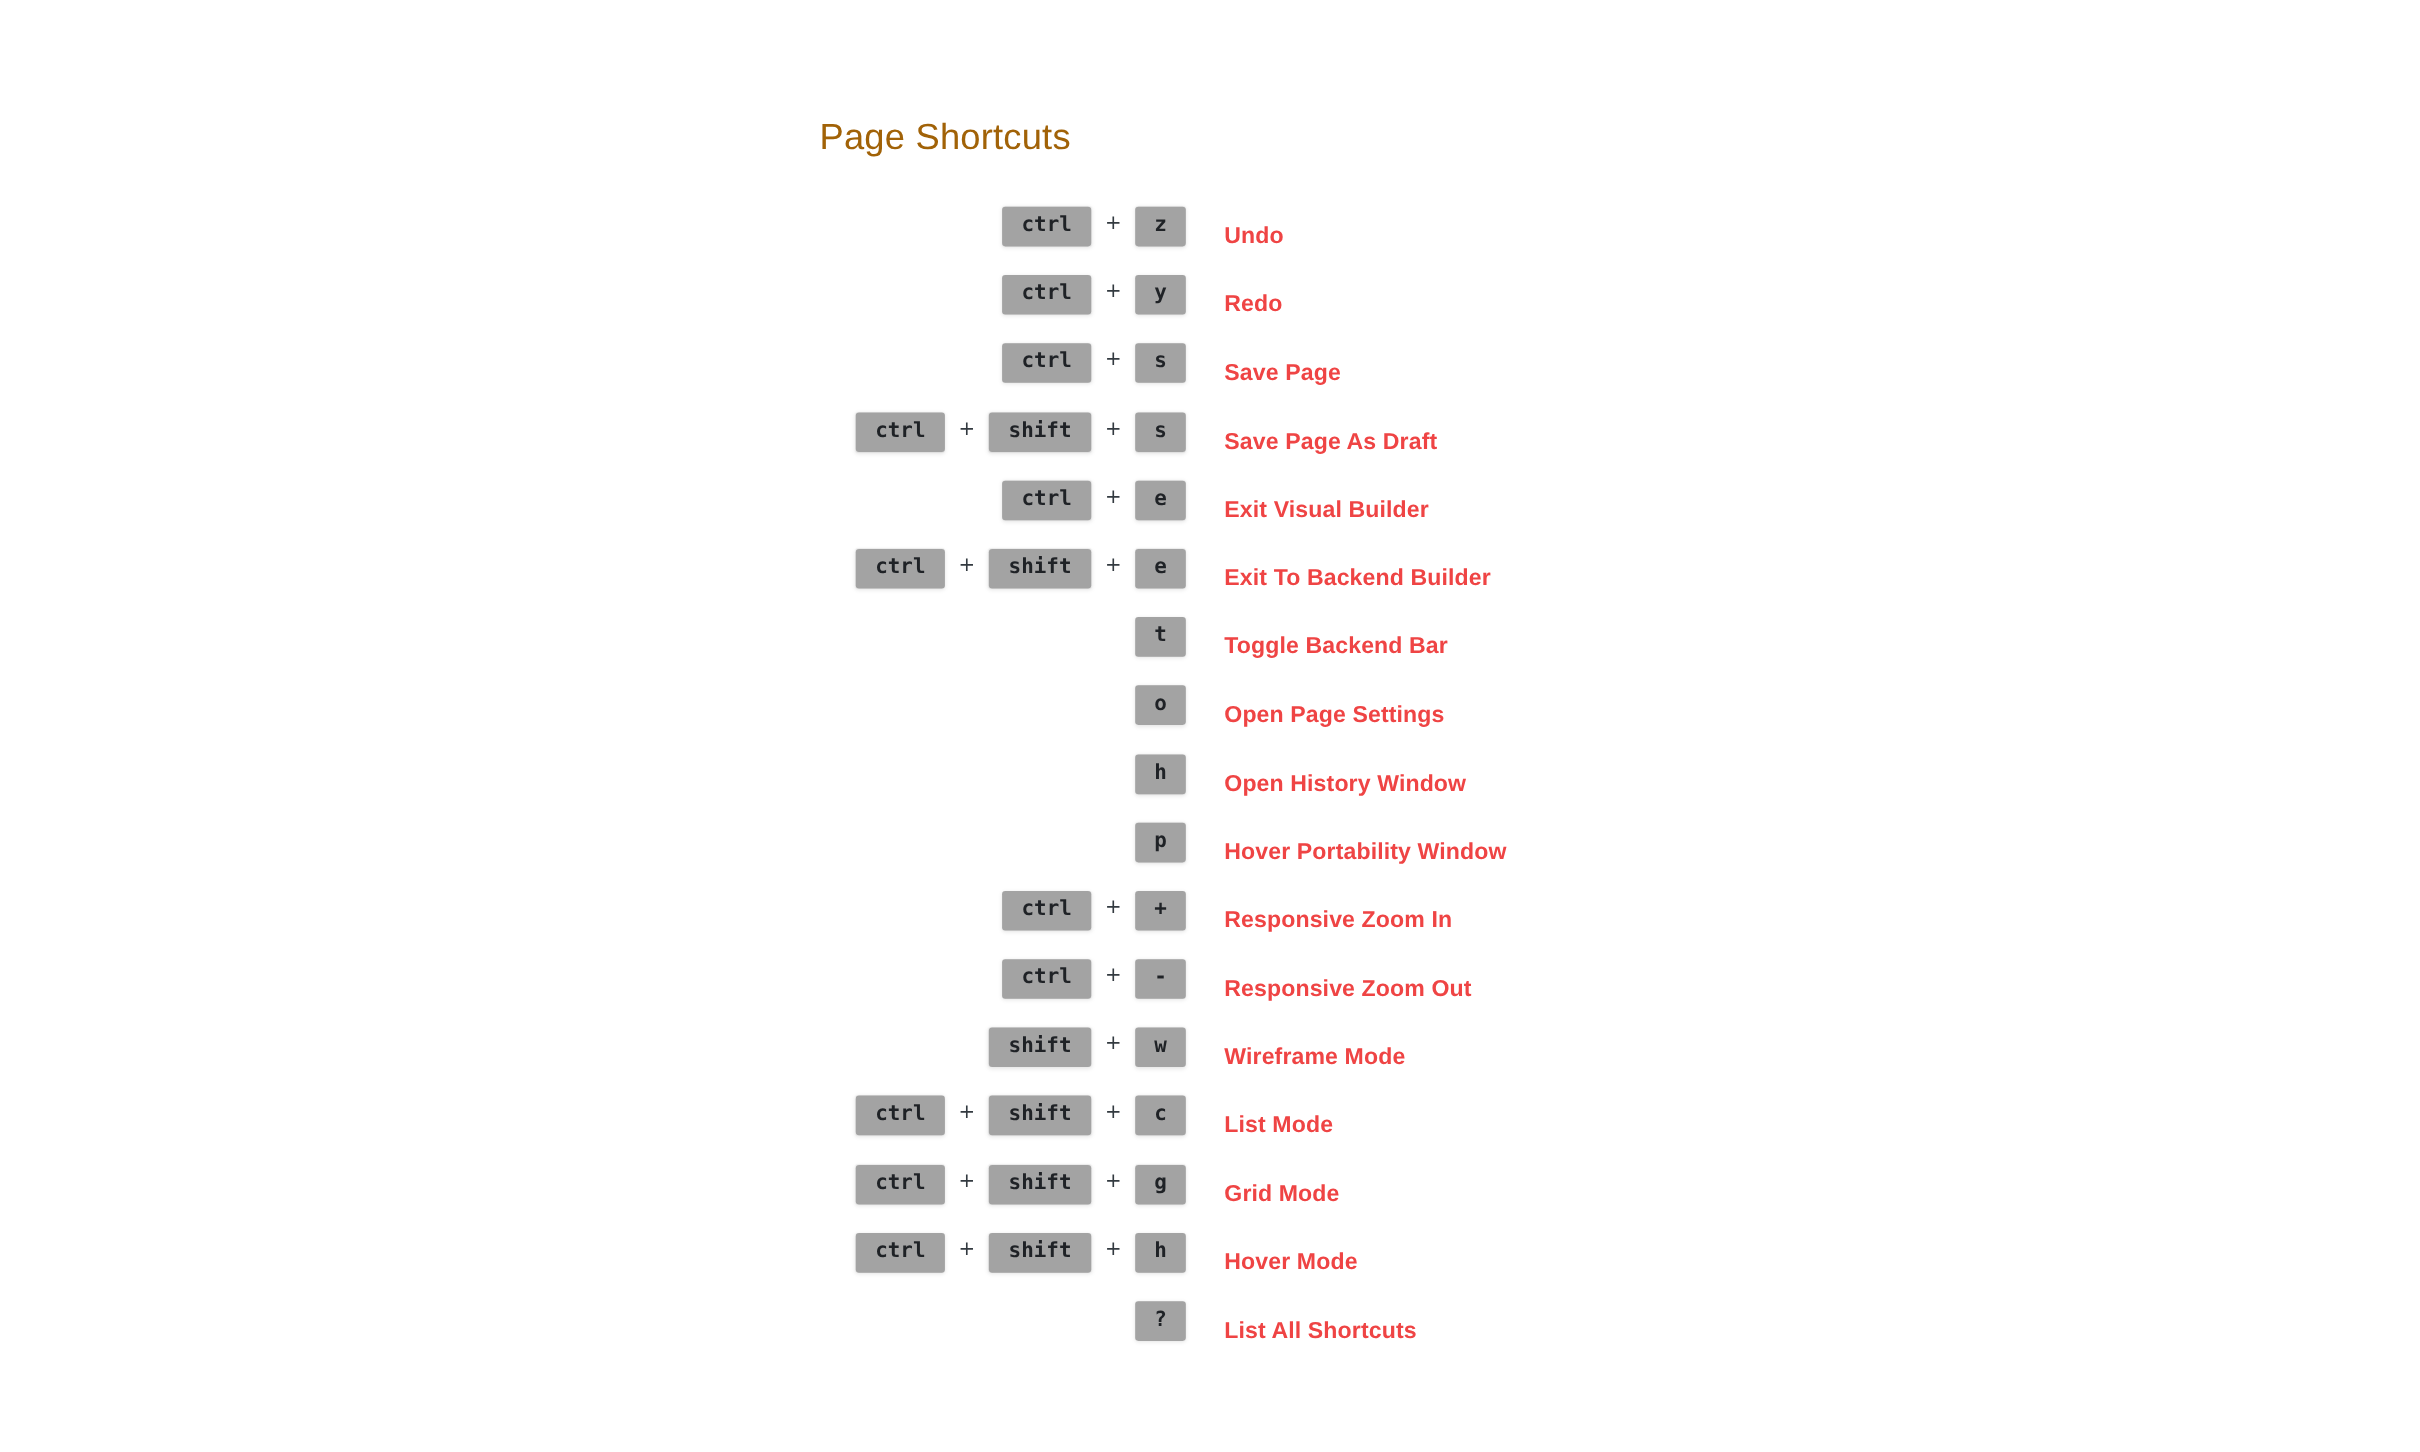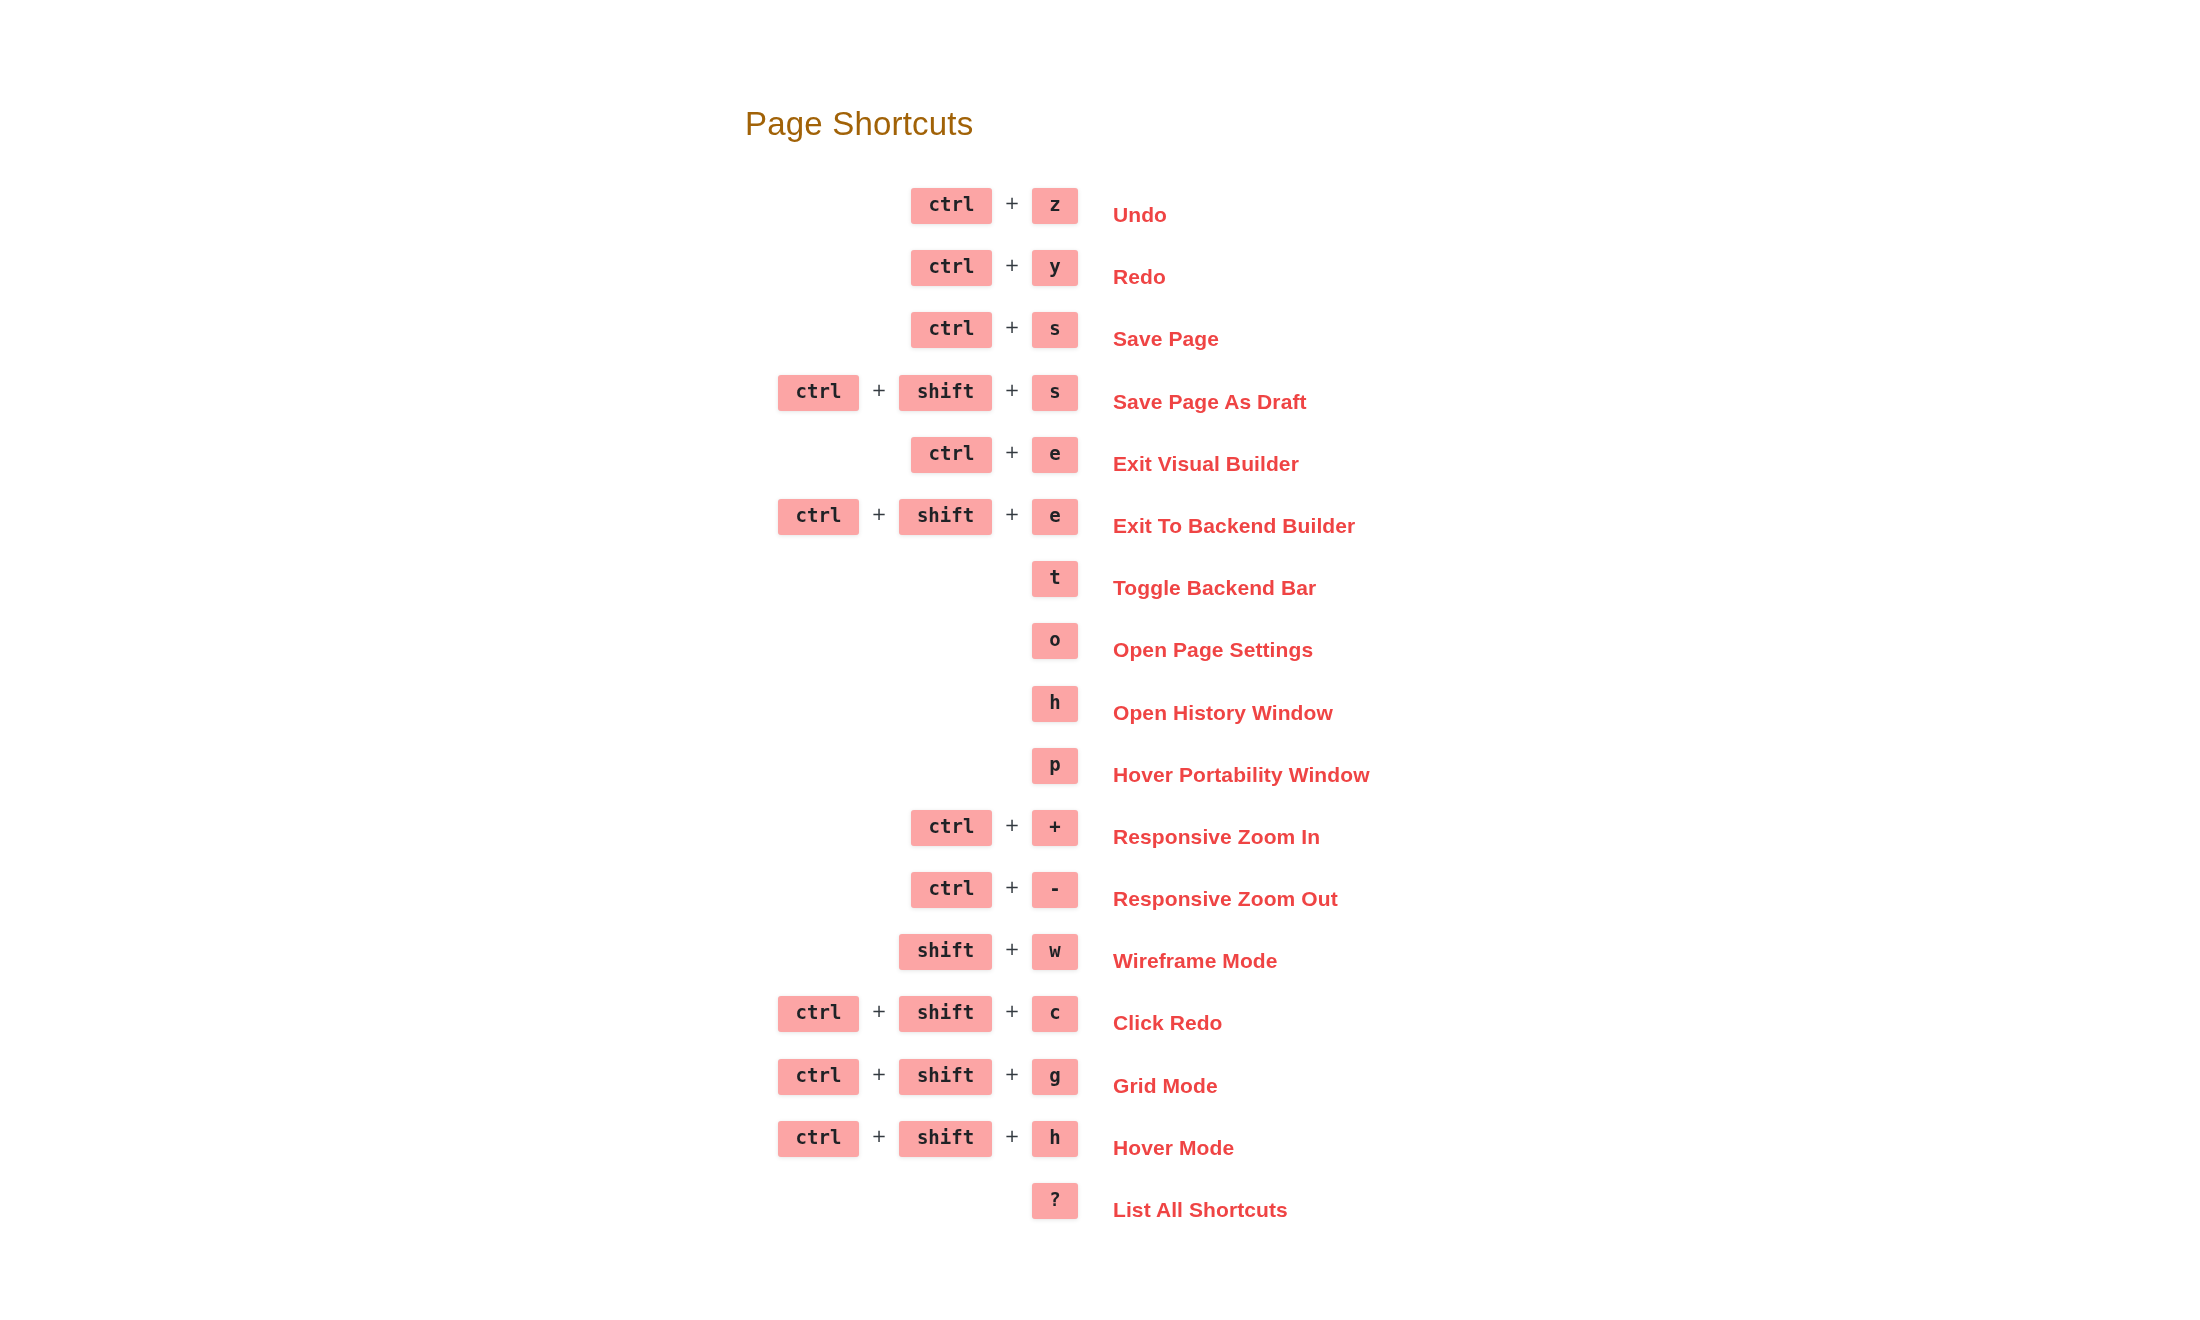--- a/index.html
+++ b/index.html
@@ -43,21 +43,21 @@
     height: 36px;
     display: flex;
     align-items: center;
     justify-content: flex-end;
   }
   .key {
     height: 36px;
     min-width: 46px;
     box-sizing: border-box;
     padding: 0 14px;
-    background: #fca5a5;
+    background: #a3a3a3;
     border-radius: 3px;
     box-shadow: 0 1px 4px rgba(0,0,0,0.10), 0 0 1px rgba(0,0,0,0.06);
     font-family: "DejaVu Sans Mono", monospace;
     font-weight: 700;
     font-size: 19px;
     line-height: 30px;
     color: #1f2226;
     text-align: center;
     display: flex;
     align-items: flex-start;
@@ -210,21 +210,21 @@
   </div>
 
   <div class="shortcut-row">
     <div class="keys">
       <span class="key wide-ctrl">ctrl</span>
       <span class="plus">+</span>
       <span class="key wide-shift">shift</span>
       <span class="plus">+</span>
       <span class="key single">c</span>
     </div>
-    <span class="label">Click Redo</span>
+    <span class="label">List Mode</span>
   </div>
 
   <div class="shortcut-row">
     <div class="keys">
       <span class="key wide-ctrl">ctrl</span>
       <span class="plus">+</span>
       <span class="key wide-shift">shift</span>
       <span class="plus">+</span>
       <span class="key single">g</span>
     </div>

